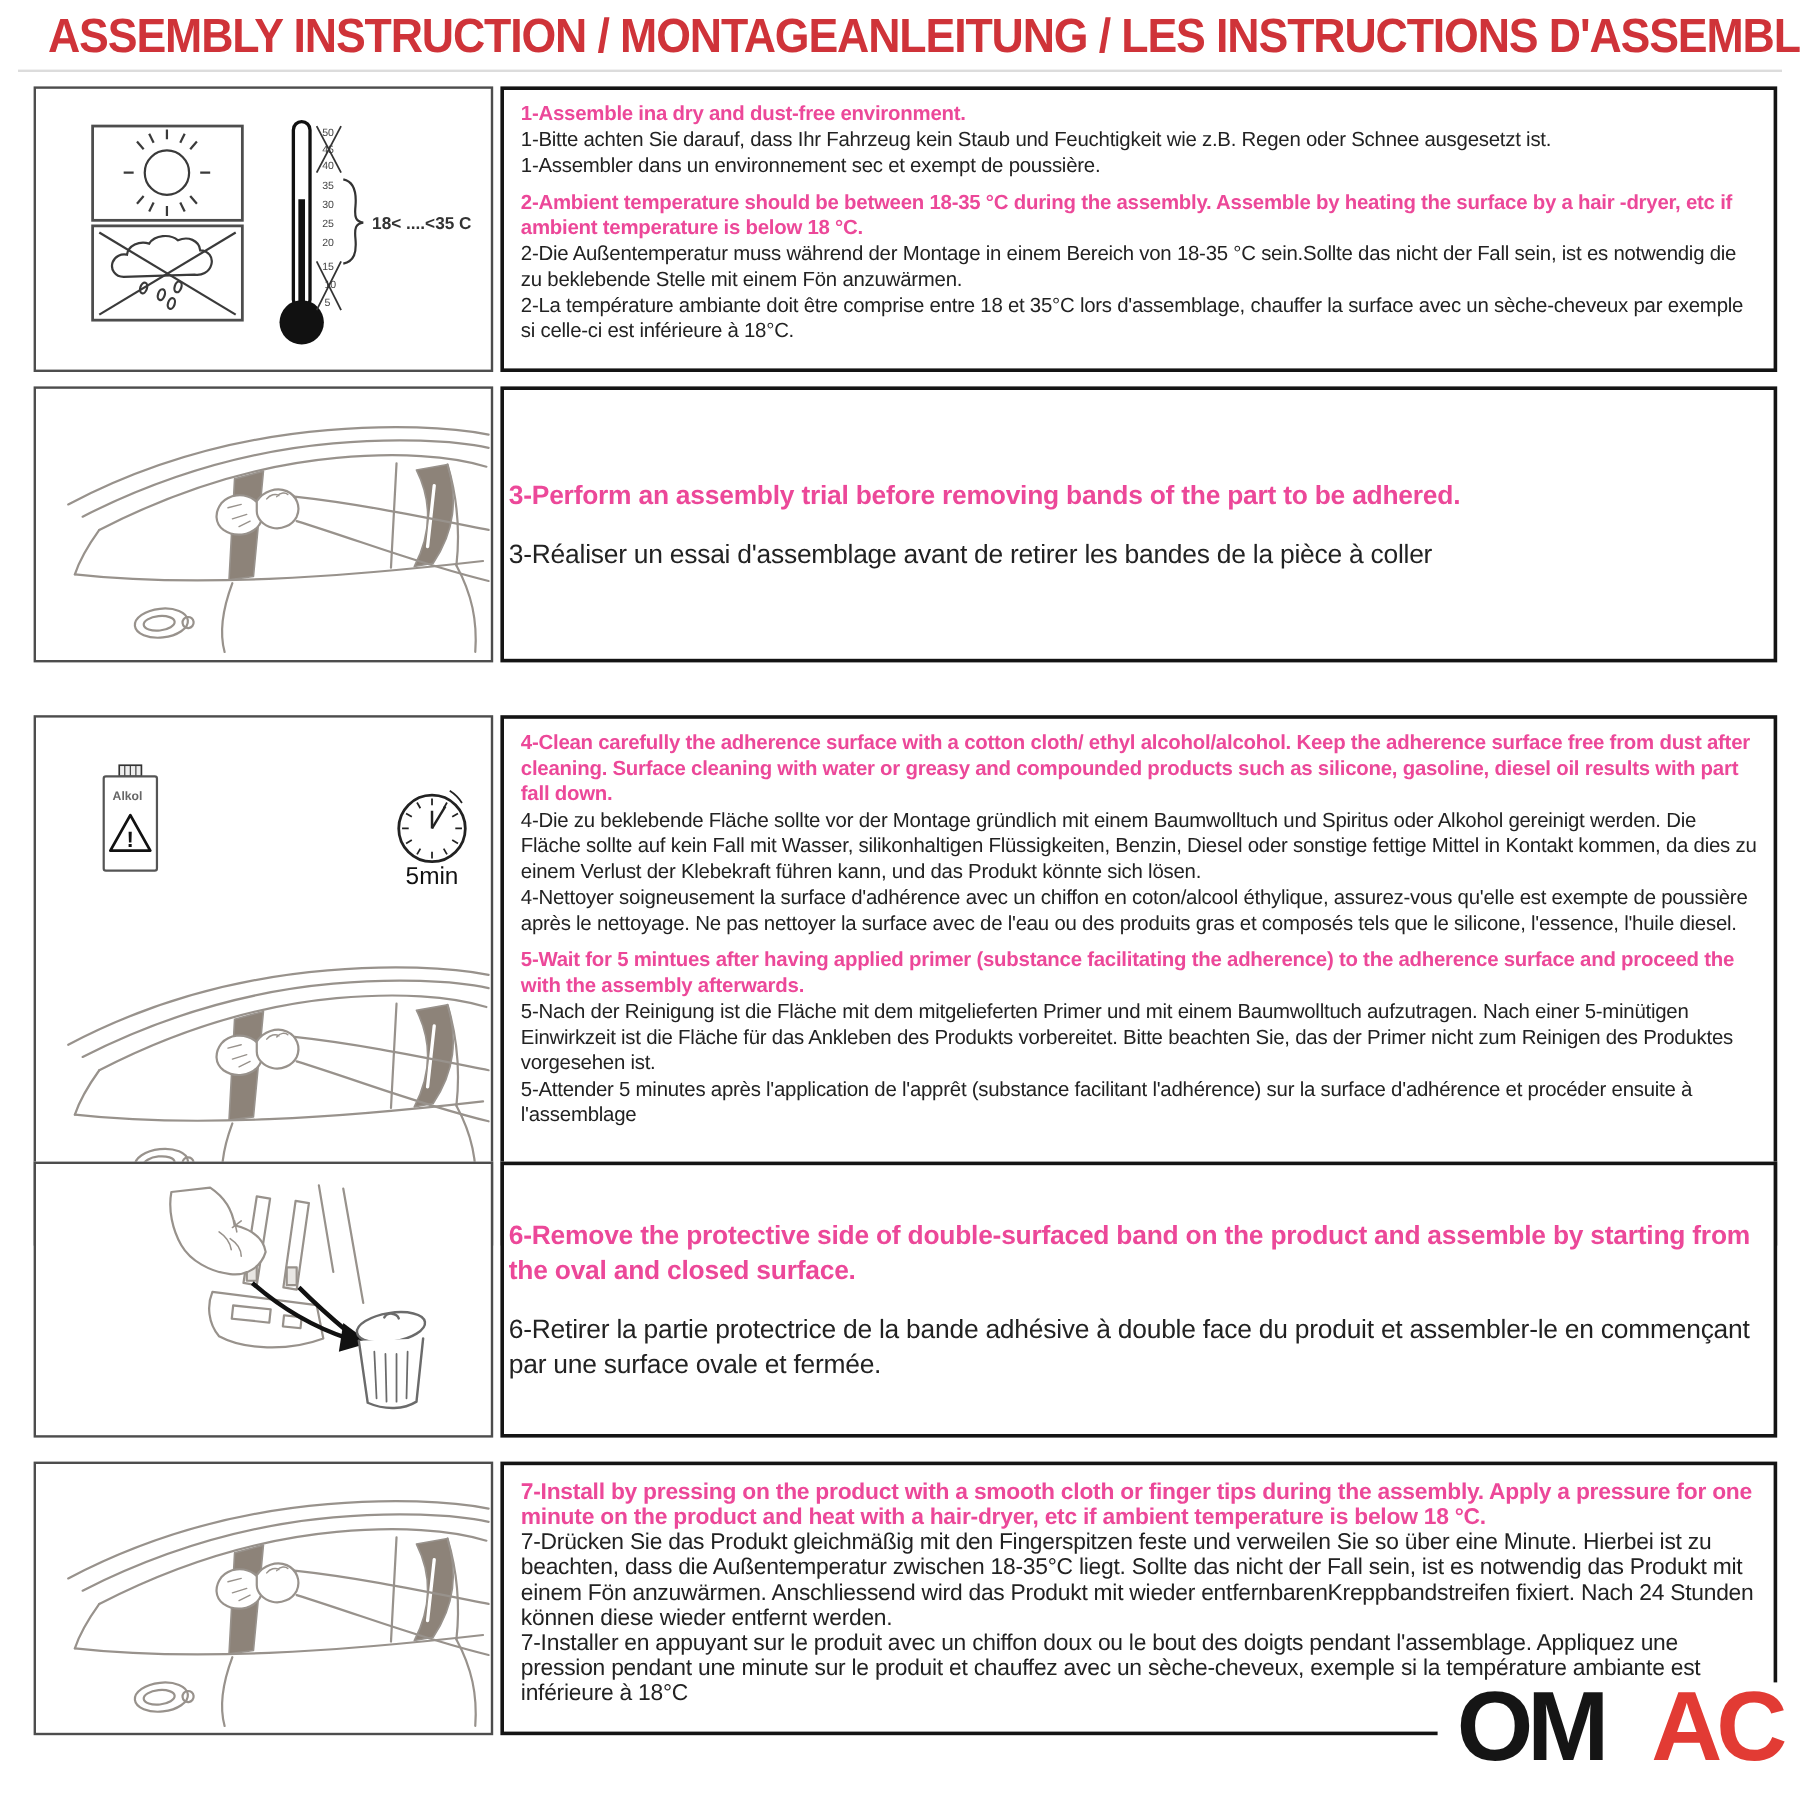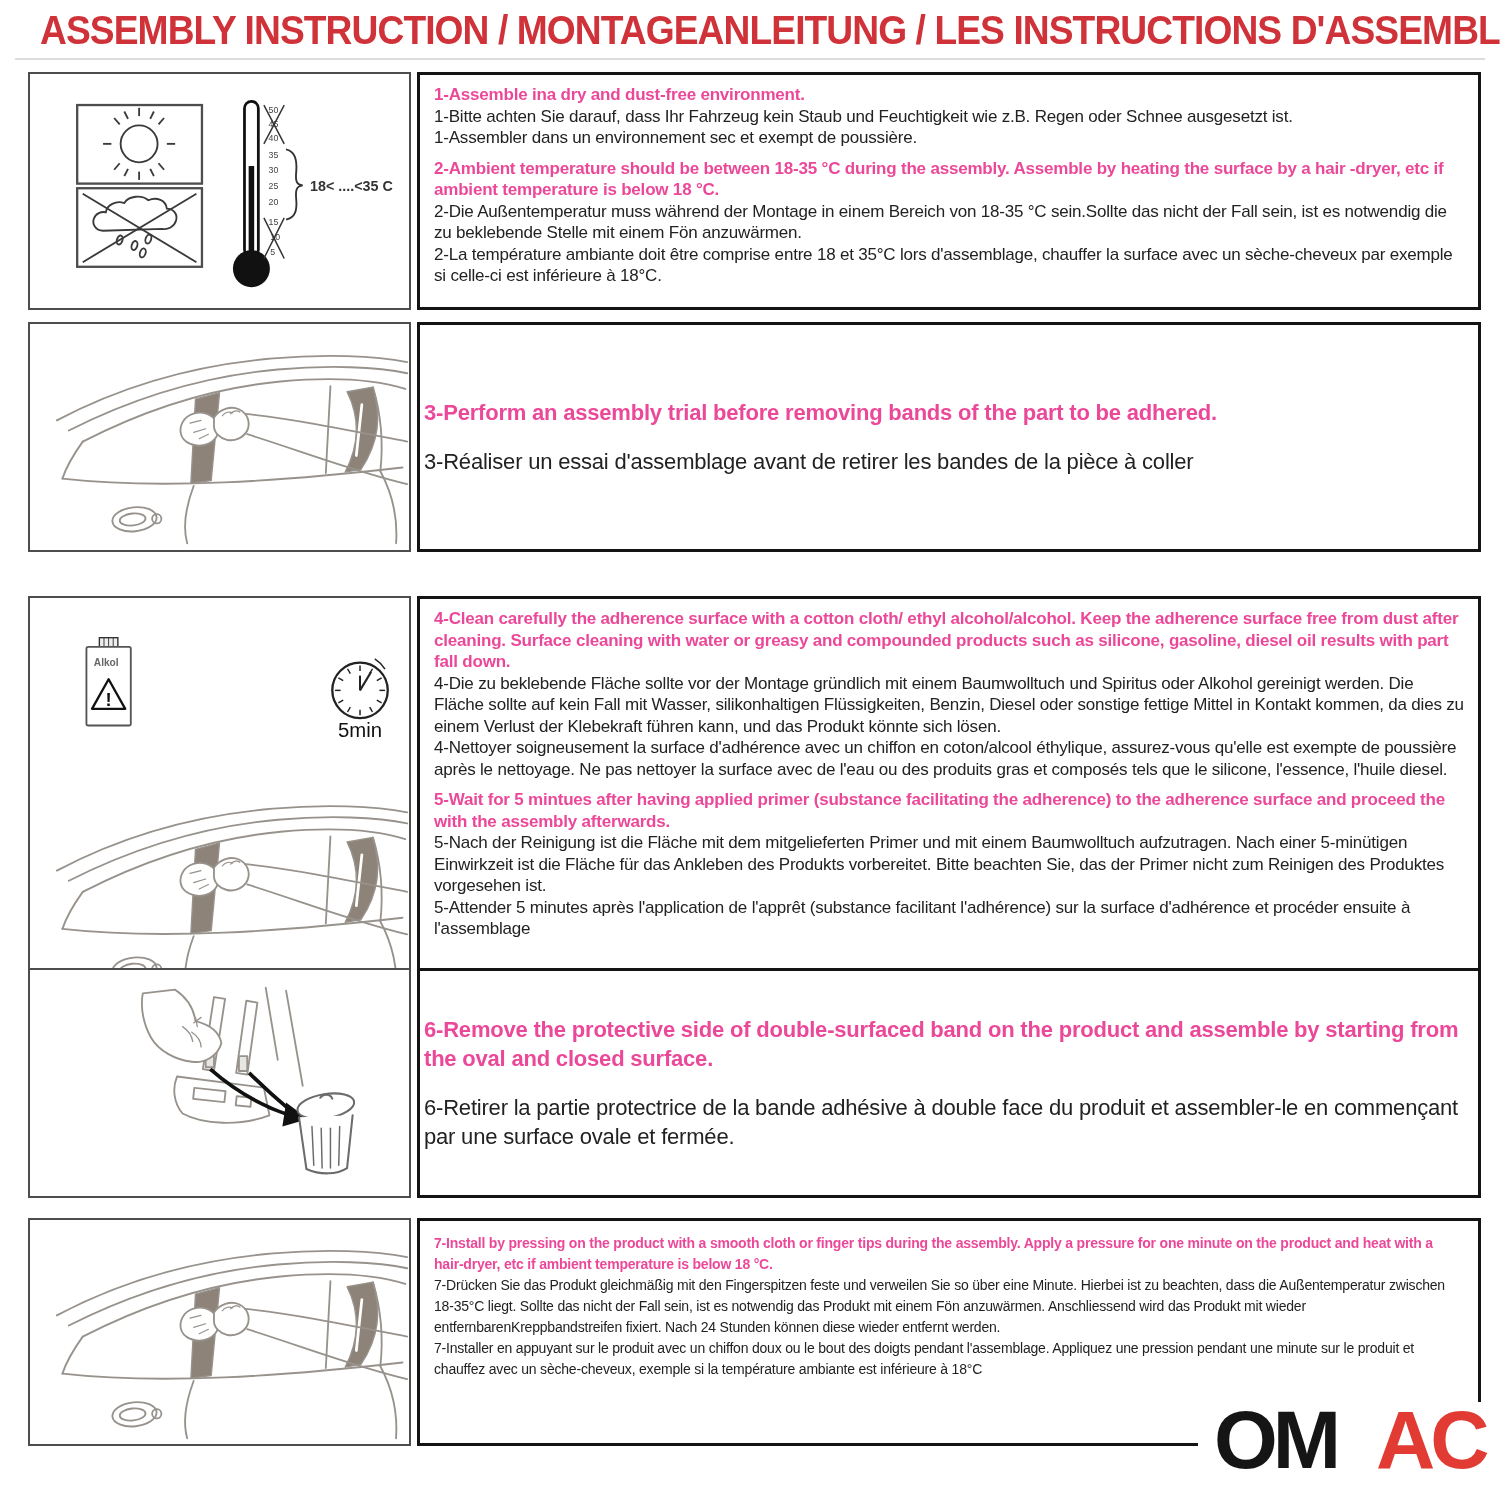--- a/index.html
+++ b/index.html
@@ -24,21 +24,21 @@
     position:absolute; left:417px; width:1064px; background:#fff;
     border:3px solid #141414;
   }
   .r1 { top:72px;   height:238px; }
   .r2 { top:322px;  height:230px; }
   .r3 { top:596px;  height:442px; }
   .r4 { top:968px;  height:230px; }
   .r5 { top:1218px; height:228px; }
 
   .small-text { font-size:17px;   line-height:21.5px; padding:9px 14px; letter-spacing:-0.2px; }
-  .tiny-text  { font-size:14px; line-height:21px;   padding:12px 14px; letter-spacing:-0.2px; }
+  .tiny-text  { font-size:19px; line-height:21px;   padding:12px 14px; letter-spacing:-0.2px; }
   .big-text   { font-size:22px;   line-height:29px;   padding:6px 4px; letter-spacing:-0.2px;
                 display:flex; flex-direction:column; justify-content:center;gap:20px; }
   p.b { font-weight:700; color:#ec4899; }
   p.n { font-weight:400; color:#222; }
   .gap { margin-top:9px; }
 
   .illus-box svg { display:block; width:100%; height:100%; }
 
   .logo {
     position:absolute; left:1198px; top:1402px; height:80px; background:#fff;

